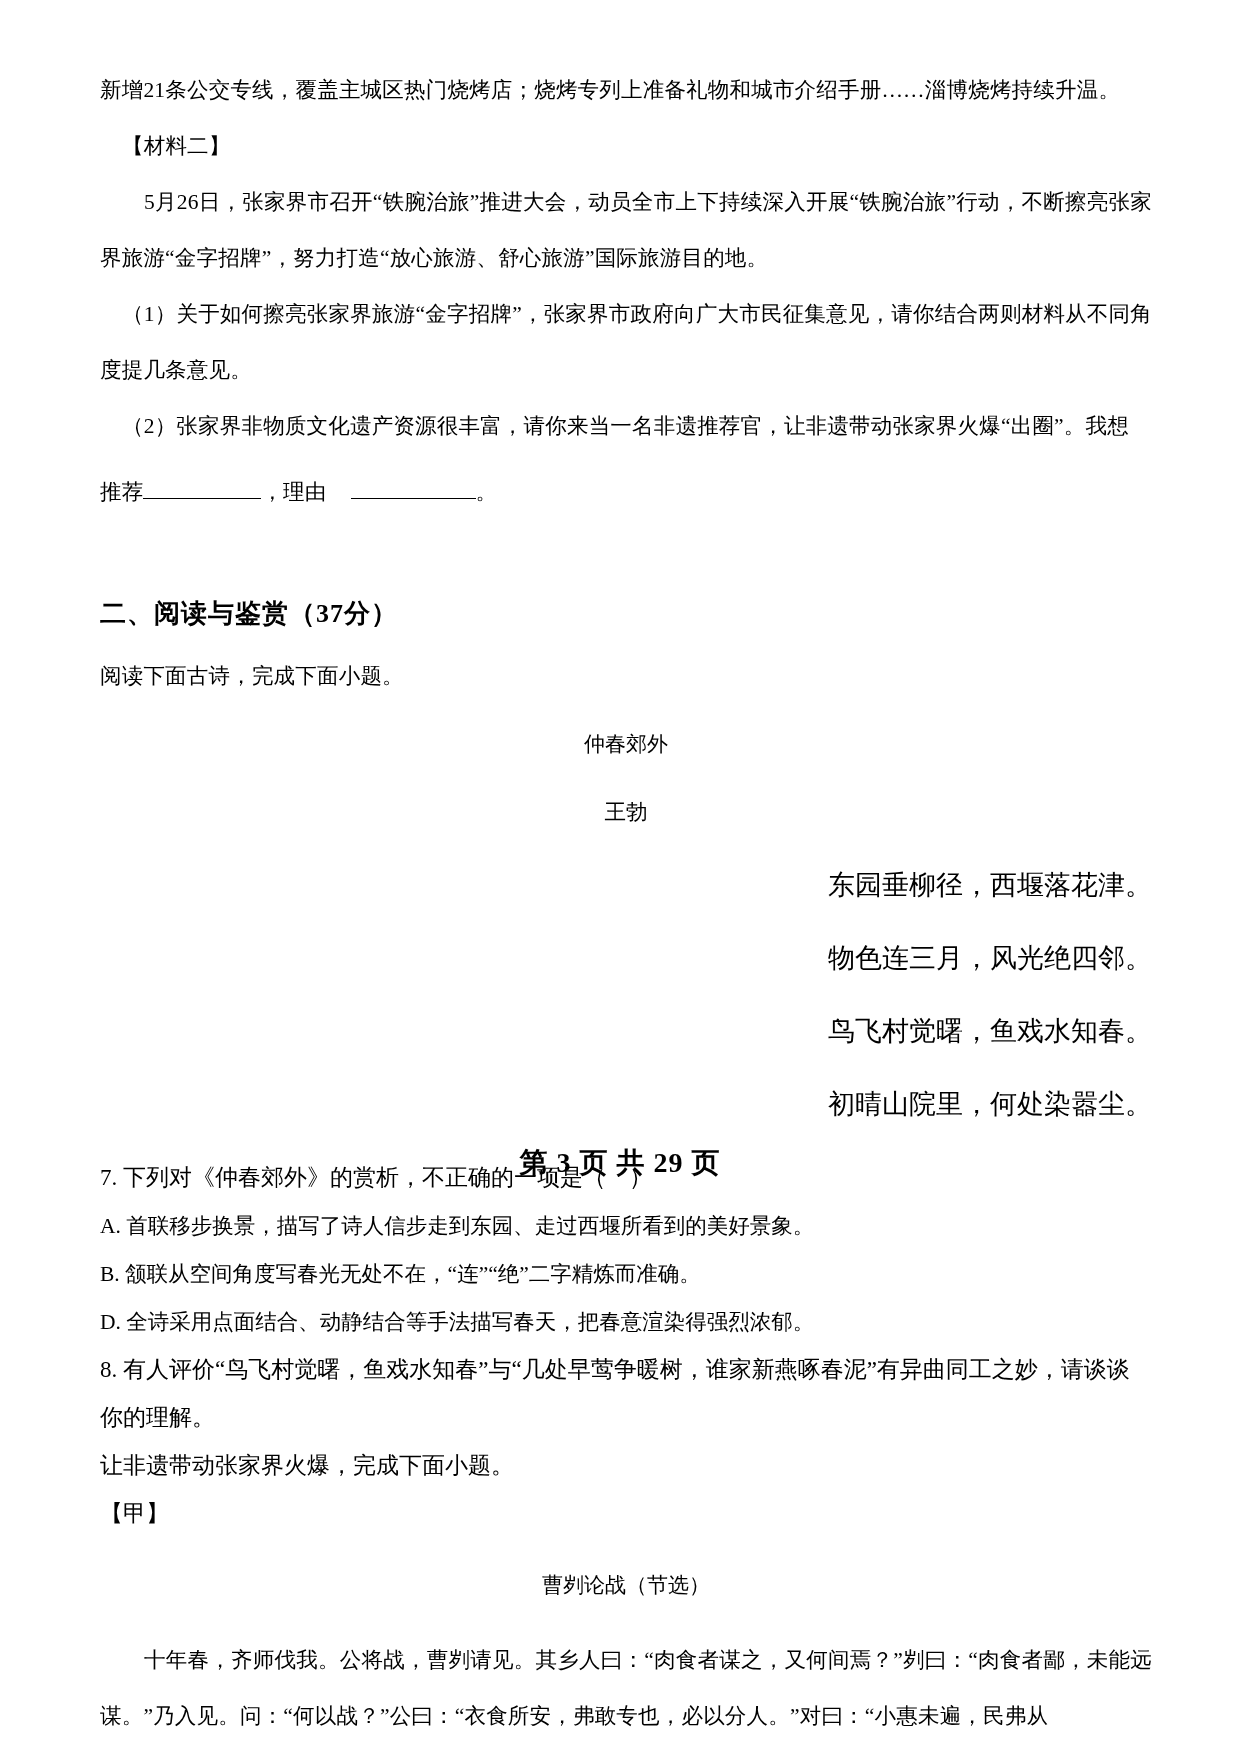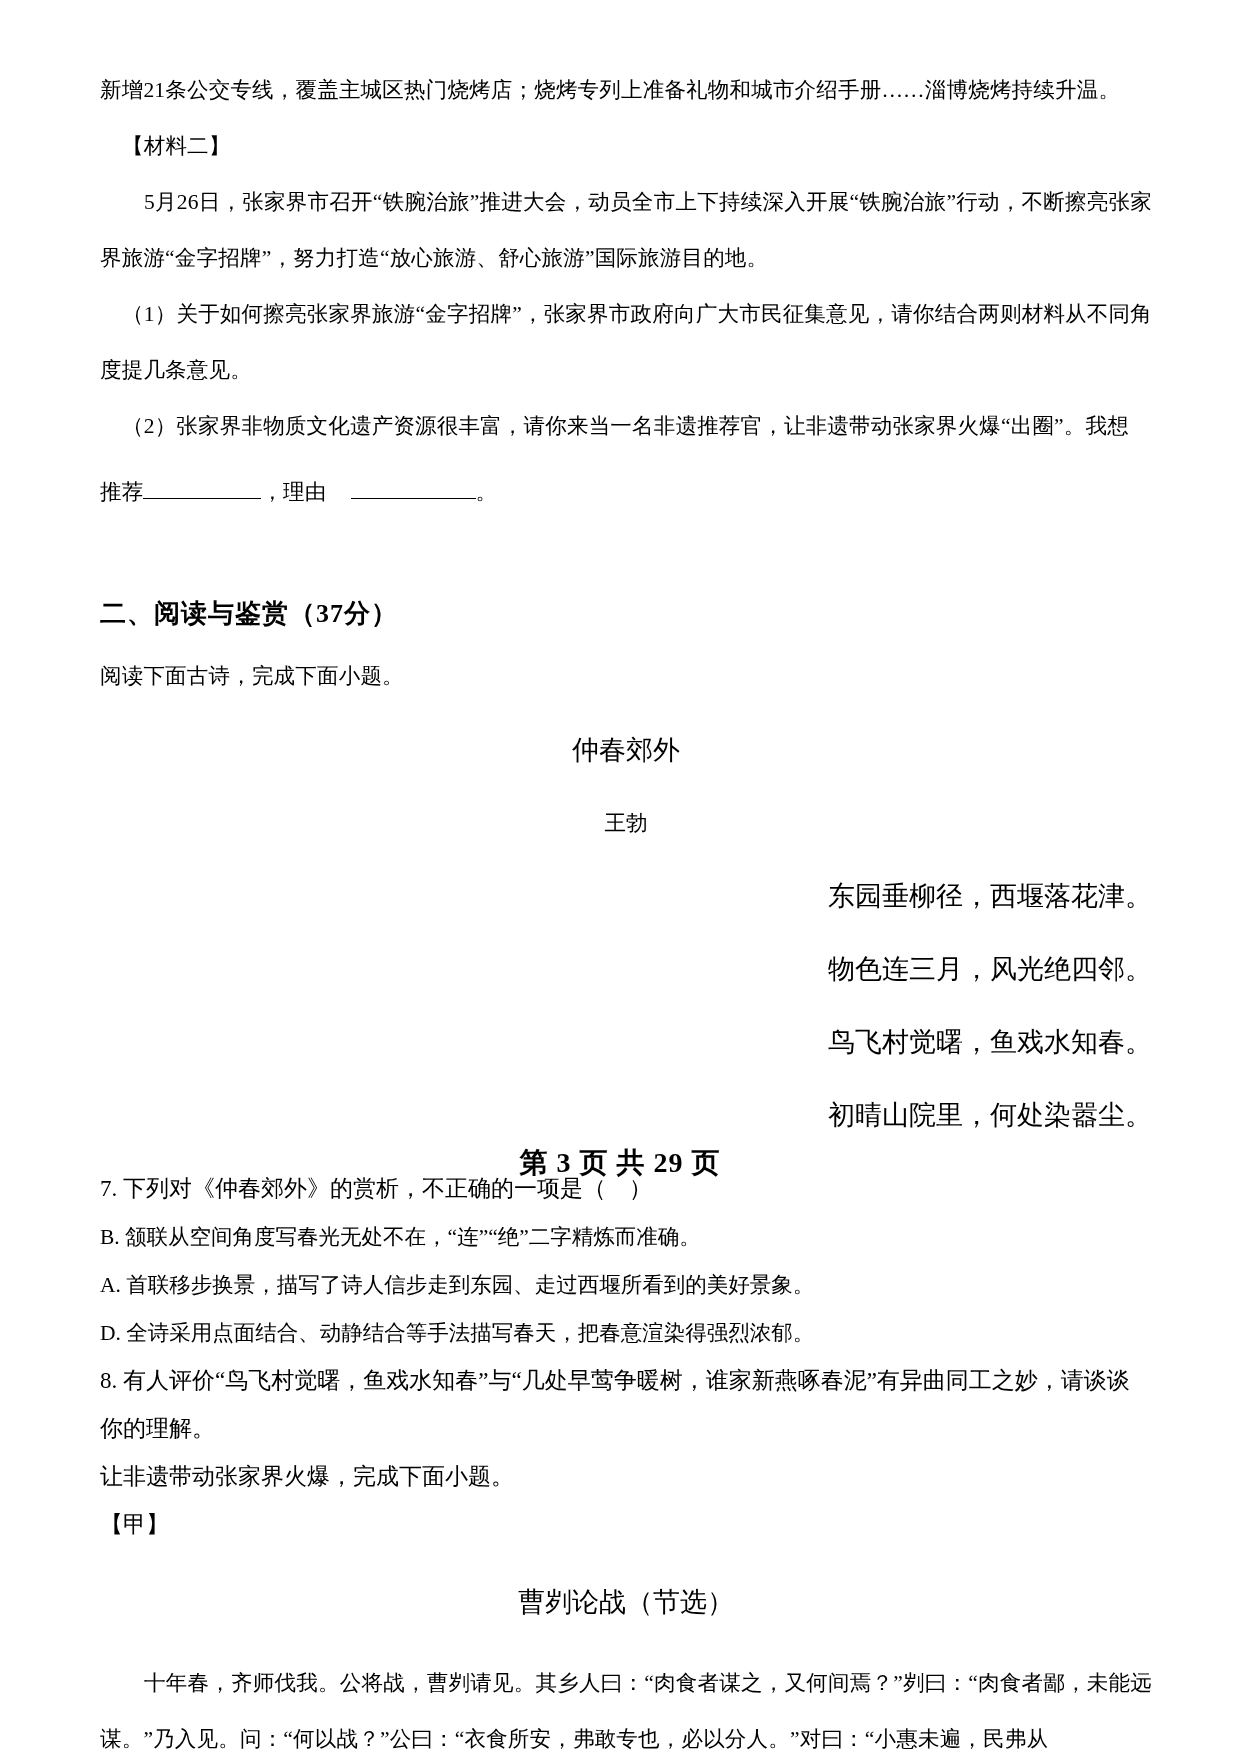--- a/index.html
+++ b/index.html
@@ -43,21 +43,21 @@
     margin: 44px 0 0 0;
     letter-spacing: 1px;
   }
   .section-heading .score {
     font-family: Liberation Serif, serif;
     font-weight: bold;
   }
 
   
   .poem-title {
-    font-size: 27px;
+    font-size: 21px;
     line-height: 46px;
     text-align: center;
   }
   .poem-author {
     font-size: 21.5px;
     line-height: 46px;
     text-align: center;
   }
   .poem-line {
     font-size: 27px;
@@ -133,22 +133,22 @@
   <p class="p" style="line-height:48px;">阅读下面古诗，完成下面小题。</p>
 
   <p class="poem-title">仲春郊外</p>
   <p class="poem-author">王勃</p>
   <p class="poem-line">东园垂柳径，西堰落花津。</p>
   <p class="poem-line">物色连三月，风光绝四邻。</p>
   <p class="poem-line">鸟飞村觉曙，鱼戏水知春。</p>
   <p class="poem-line">初晴山院里，何处染嚣尘。</p>
 
   <p class="q-line">7. 下列对《仲春郊外》的赏析，不正确的一项是（　）</p>
+  <p class="opt">A. 首联移步换景，描写了诗人信步走到东园、走过西堰所看到的美好景象。</p>
   <p class="opt">B. 颔联从空间角度写春光无处不在，“连”“绝”二字精炼而准确。</p>
-  <p class="opt">A. 首联移步换景，描写了诗人信步走到东园、走过西堰所看到的美好景象。</p>
   <p class="opt">D. 全诗采用点面结合、动静结合等手法描写春天，把春意渲染得强烈浓郁。</p>
 
   <p class="q-line">8. 有人评价“鸟飞村觉曙，鱼戏水知春”与“几处早莺争暖树，谁家新燕啄春泥”有异曲同工之妙，请谈谈你的理解。</p>
 
   <p class="q-line">让非遗带动张家界火爆，完成下面小题。</p>
 
   <p class="q-line">【甲】</p>
 
   <p class="poem-title" style="line-height:52px;">曹刿论战（节选）</p>
 

